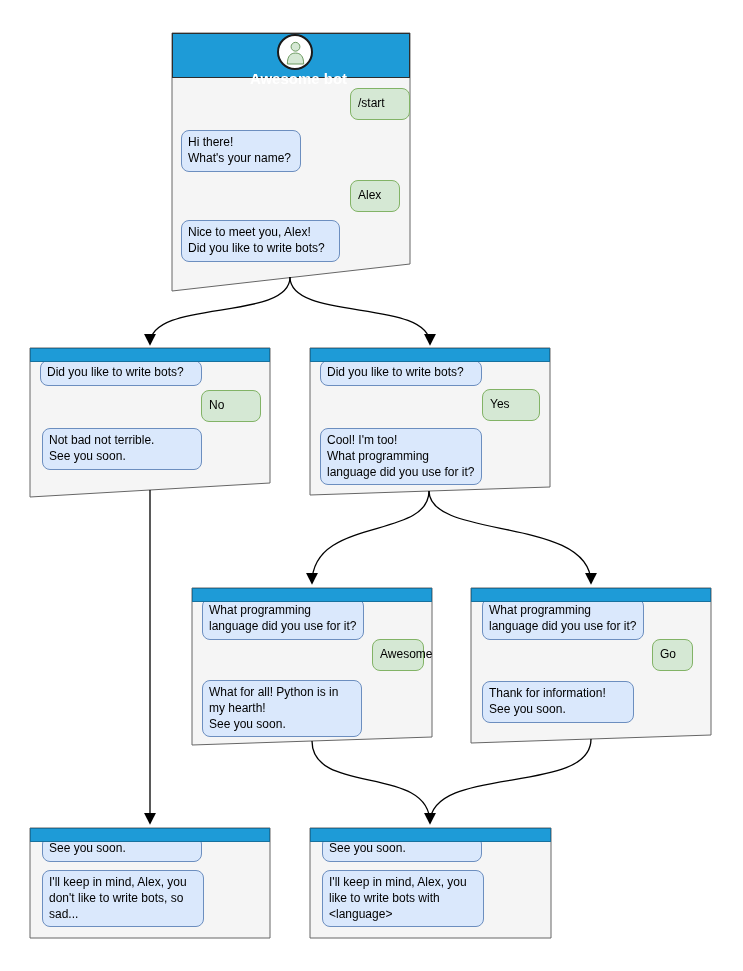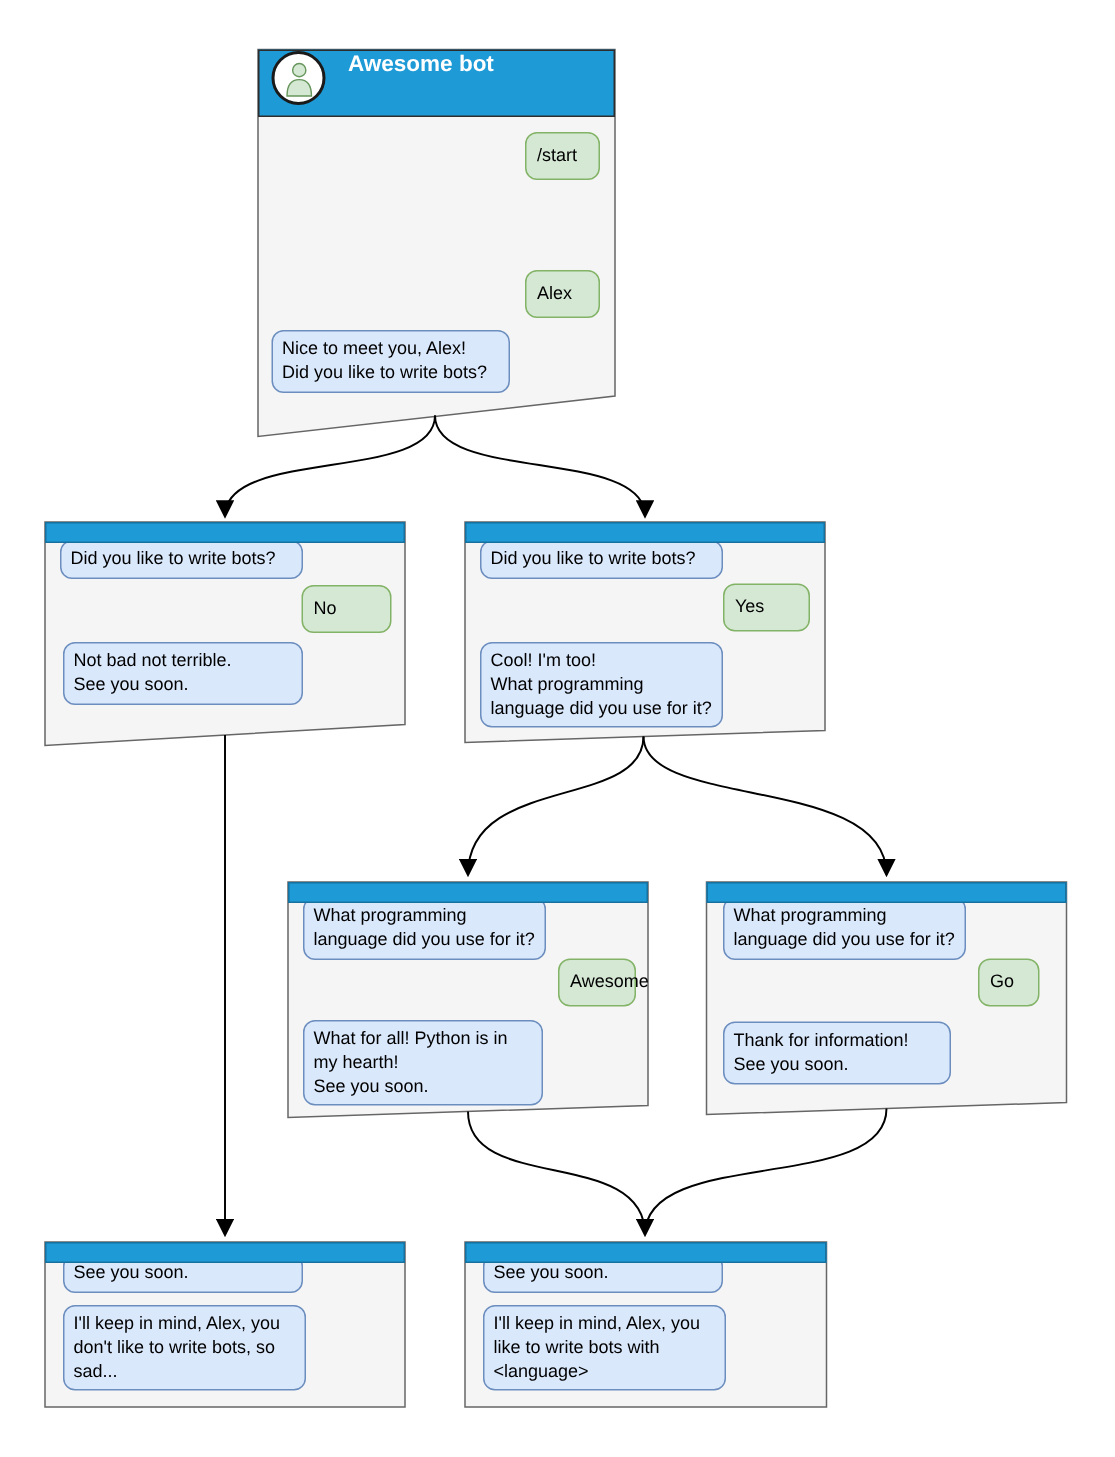--- a/index.html
+++ b/index.html
@@ -5,21 +5,21 @@
   html,body { margin:0; padding:0; background:#ffffff; }
   .stage {
     position:relative; width:743px; height:971px; background:#ffffff;
     font-family:"Liberation Sans", sans-serif; overflow:hidden;
   }
   svg.layer { position:absolute; left:0; top:0; z-index:1; }
   .hdr {
     position:absolute; background:#1E9BD7; border:1px solid #17719e;
     box-sizing:border-box; z-index:3;
   }
-  .hdr.main { display:flex; align-items:flex-start; border-color:#2d2d2d; }
+  .hdr.main { display:flex; align-items:center; border-color:#2d2d2d;flex-direction:column; }
   .avatar {
     width:36px; height:36px; border-radius:50%; background:#ffffff;
     border:2px solid #1a1a1a; box-sizing:border-box; margin-left:8px;
     display:flex; align-items:center; justify-content:center; flex:0 0 auto;
   }
   .title { color:#ffffff; font-weight:bold; font-size:15px; margin-left:15px; }
   .bubble {
     position:absolute; font-size:12px; line-height:1.32; color:#000;
     white-space:pre; box-sizing:border-box; border-radius:8px; z-index:2;
   }
@@ -59,21 +59,23 @@
 
   <div class="hdr main" style="left:172px;top:33px;width:238px;height:45px">
     <div class="avatar">
       <svg width="23" height="25" viewBox="0 0 24 26">
         <circle cx="12" cy="7" r="4.6" fill="#d5e8d4" stroke="#67975c"></circle>
         <path d="M3.5,25 C3.5,16.5 7,13.6 12,13.6 C17,13.6 20.5,16.5 20.5,25 Z" fill="#d5e8d4" stroke="#67975c"></path>
       </svg>
     </div>
     <div class="title">Awesome bot</div>
   </div>
-  <div class="bubble user" style="left:350px;top:88px;width:50px">/start</div>
+  <div class="bubble user" style="left:350px;top:88px;width:60px">/start</div>
+  <div class="bubble bot" style="left:181px;top:130px;width:120px">Hi there!
+What's your name?</div>
   <div class="bubble user" style="left:350px;top:180px;width:50px">Alex</div>
   <div class="bubble bot" style="left:181px;top:220px;width:159px">Nice to meet you, Alex!
 Did you like to write bots?</div>
 
   <div class="hdr" style="left:30px;top:348px;width:240px;height:14px"></div>
   <div class="bubble bot" style="left:40px;top:360px;width:162px">Did you like to write bots?</div>
   <div class="bubble user" style="left:201px;top:390px;width:60px">No</div>
   <div class="bubble bot" style="left:42px;top:428px;width:160px">Not bad not terrible.
 See you soon.</div>
 

